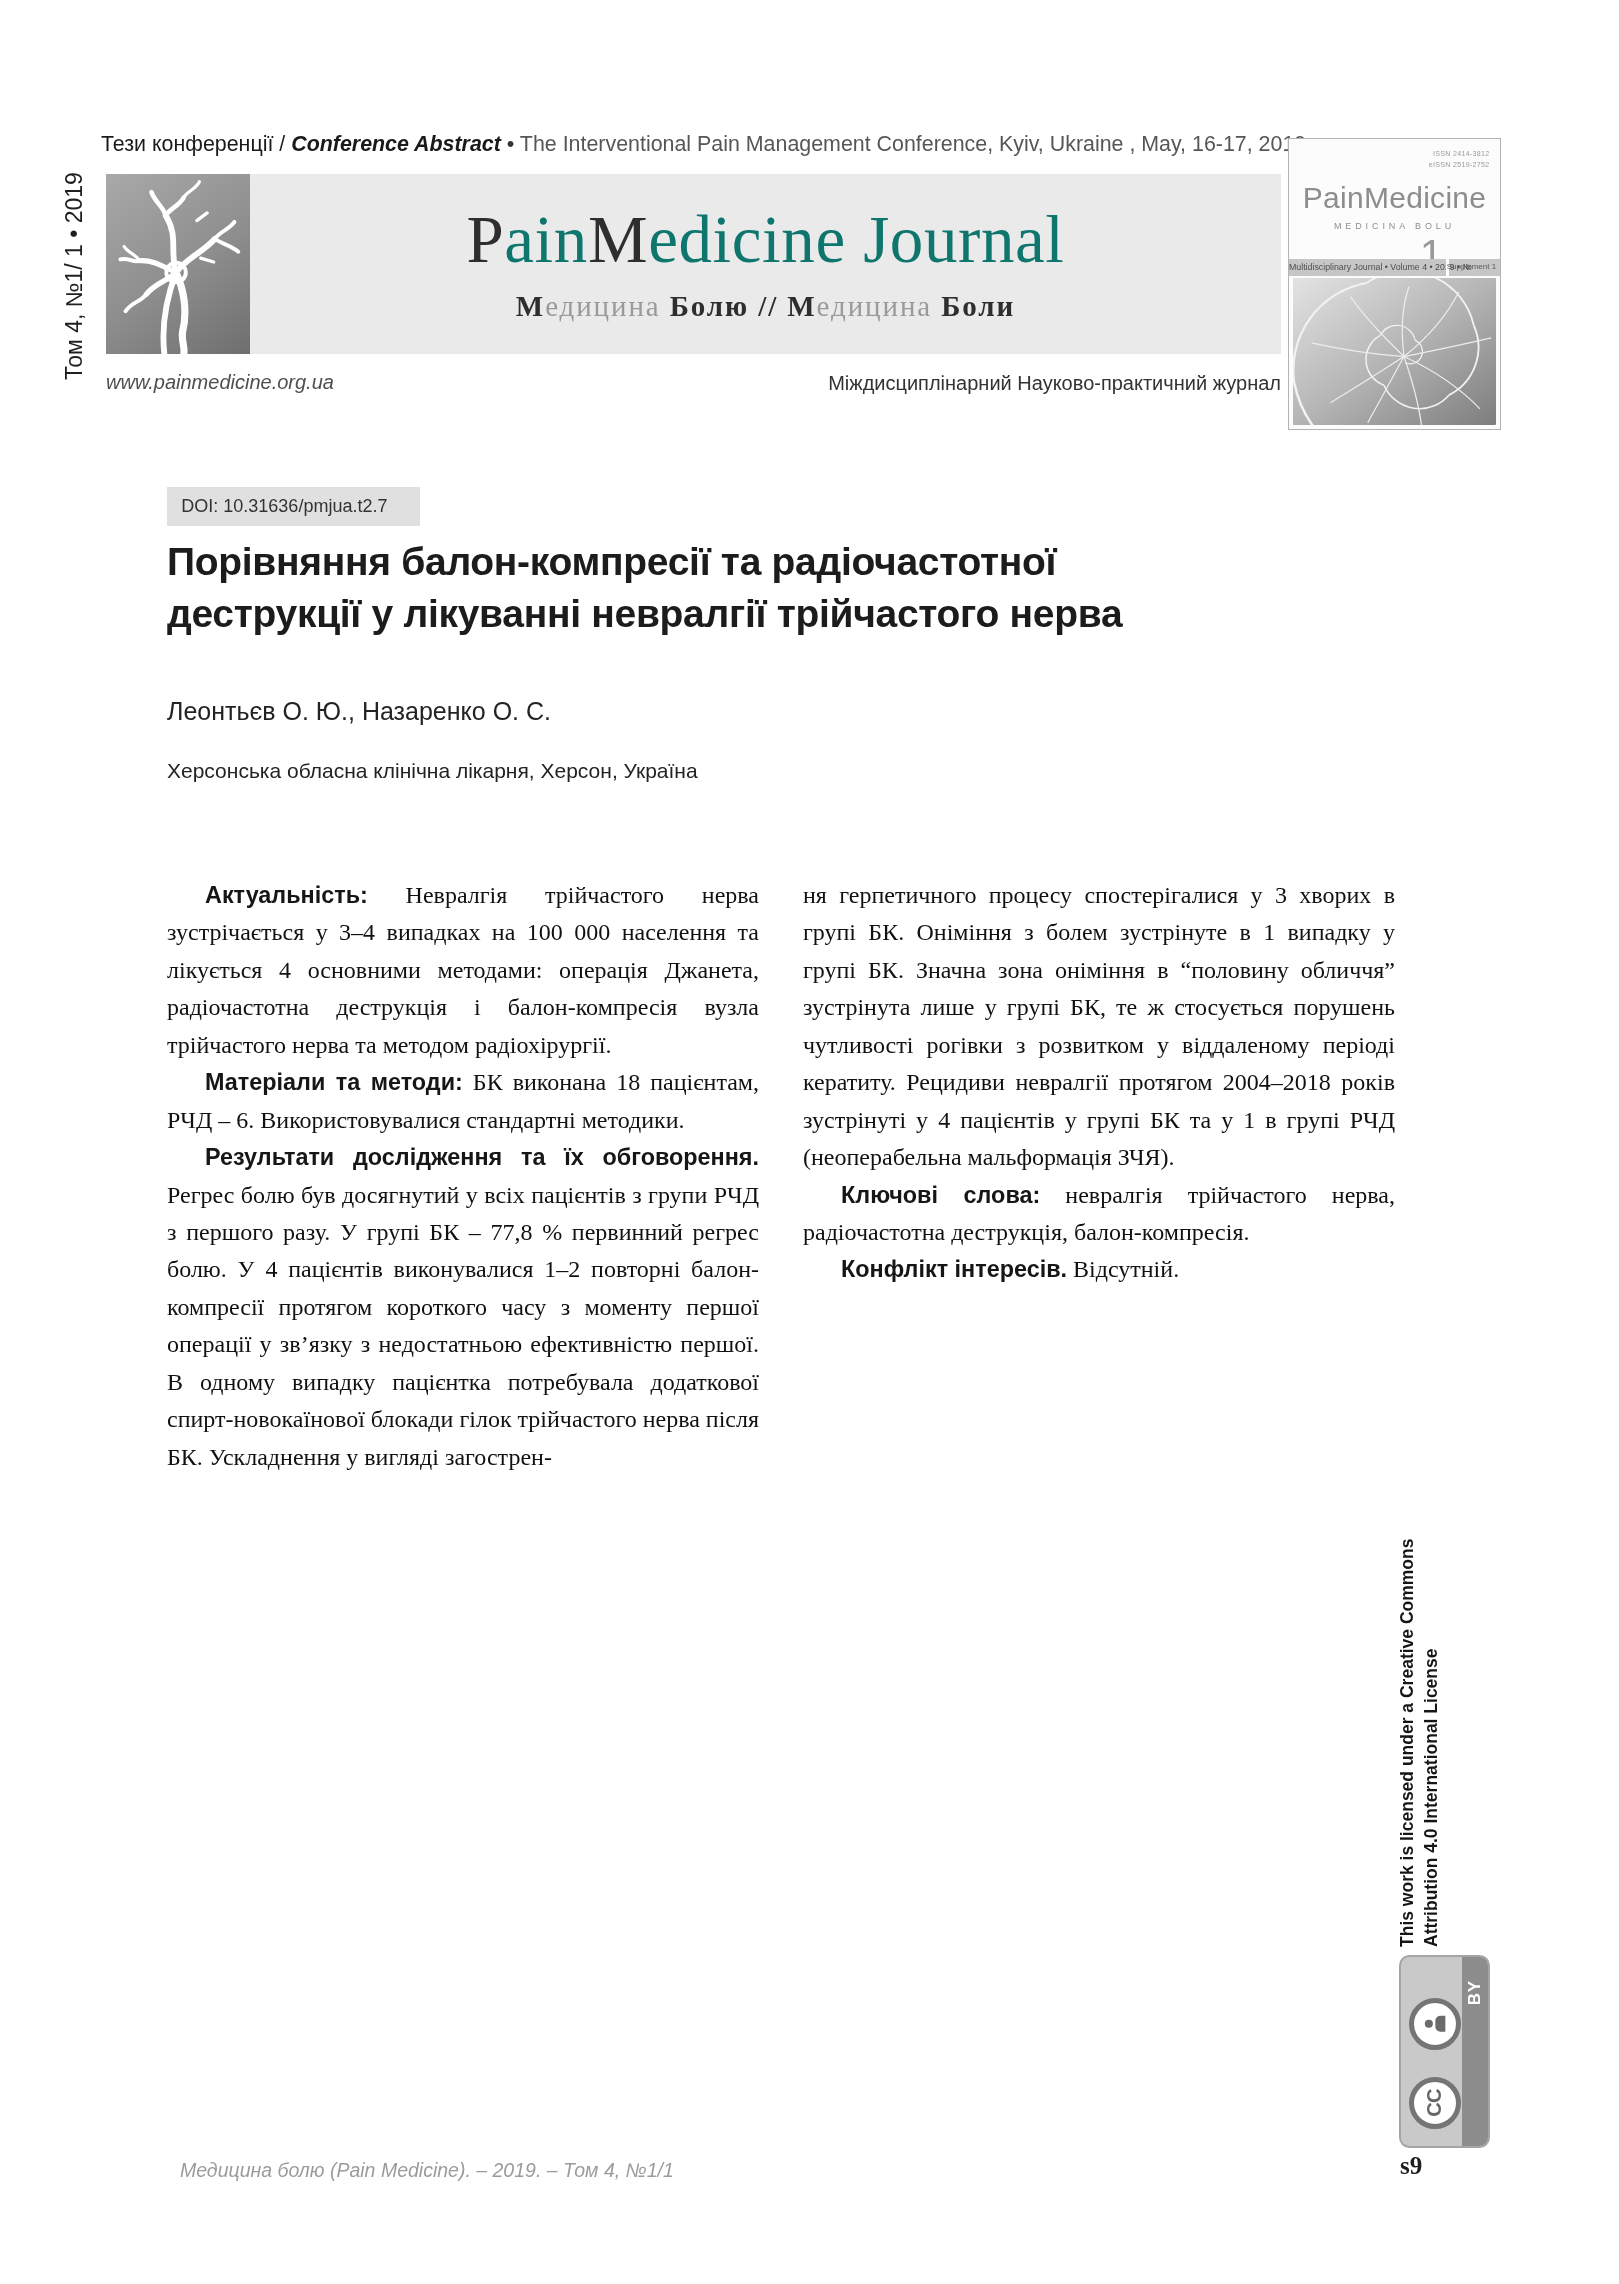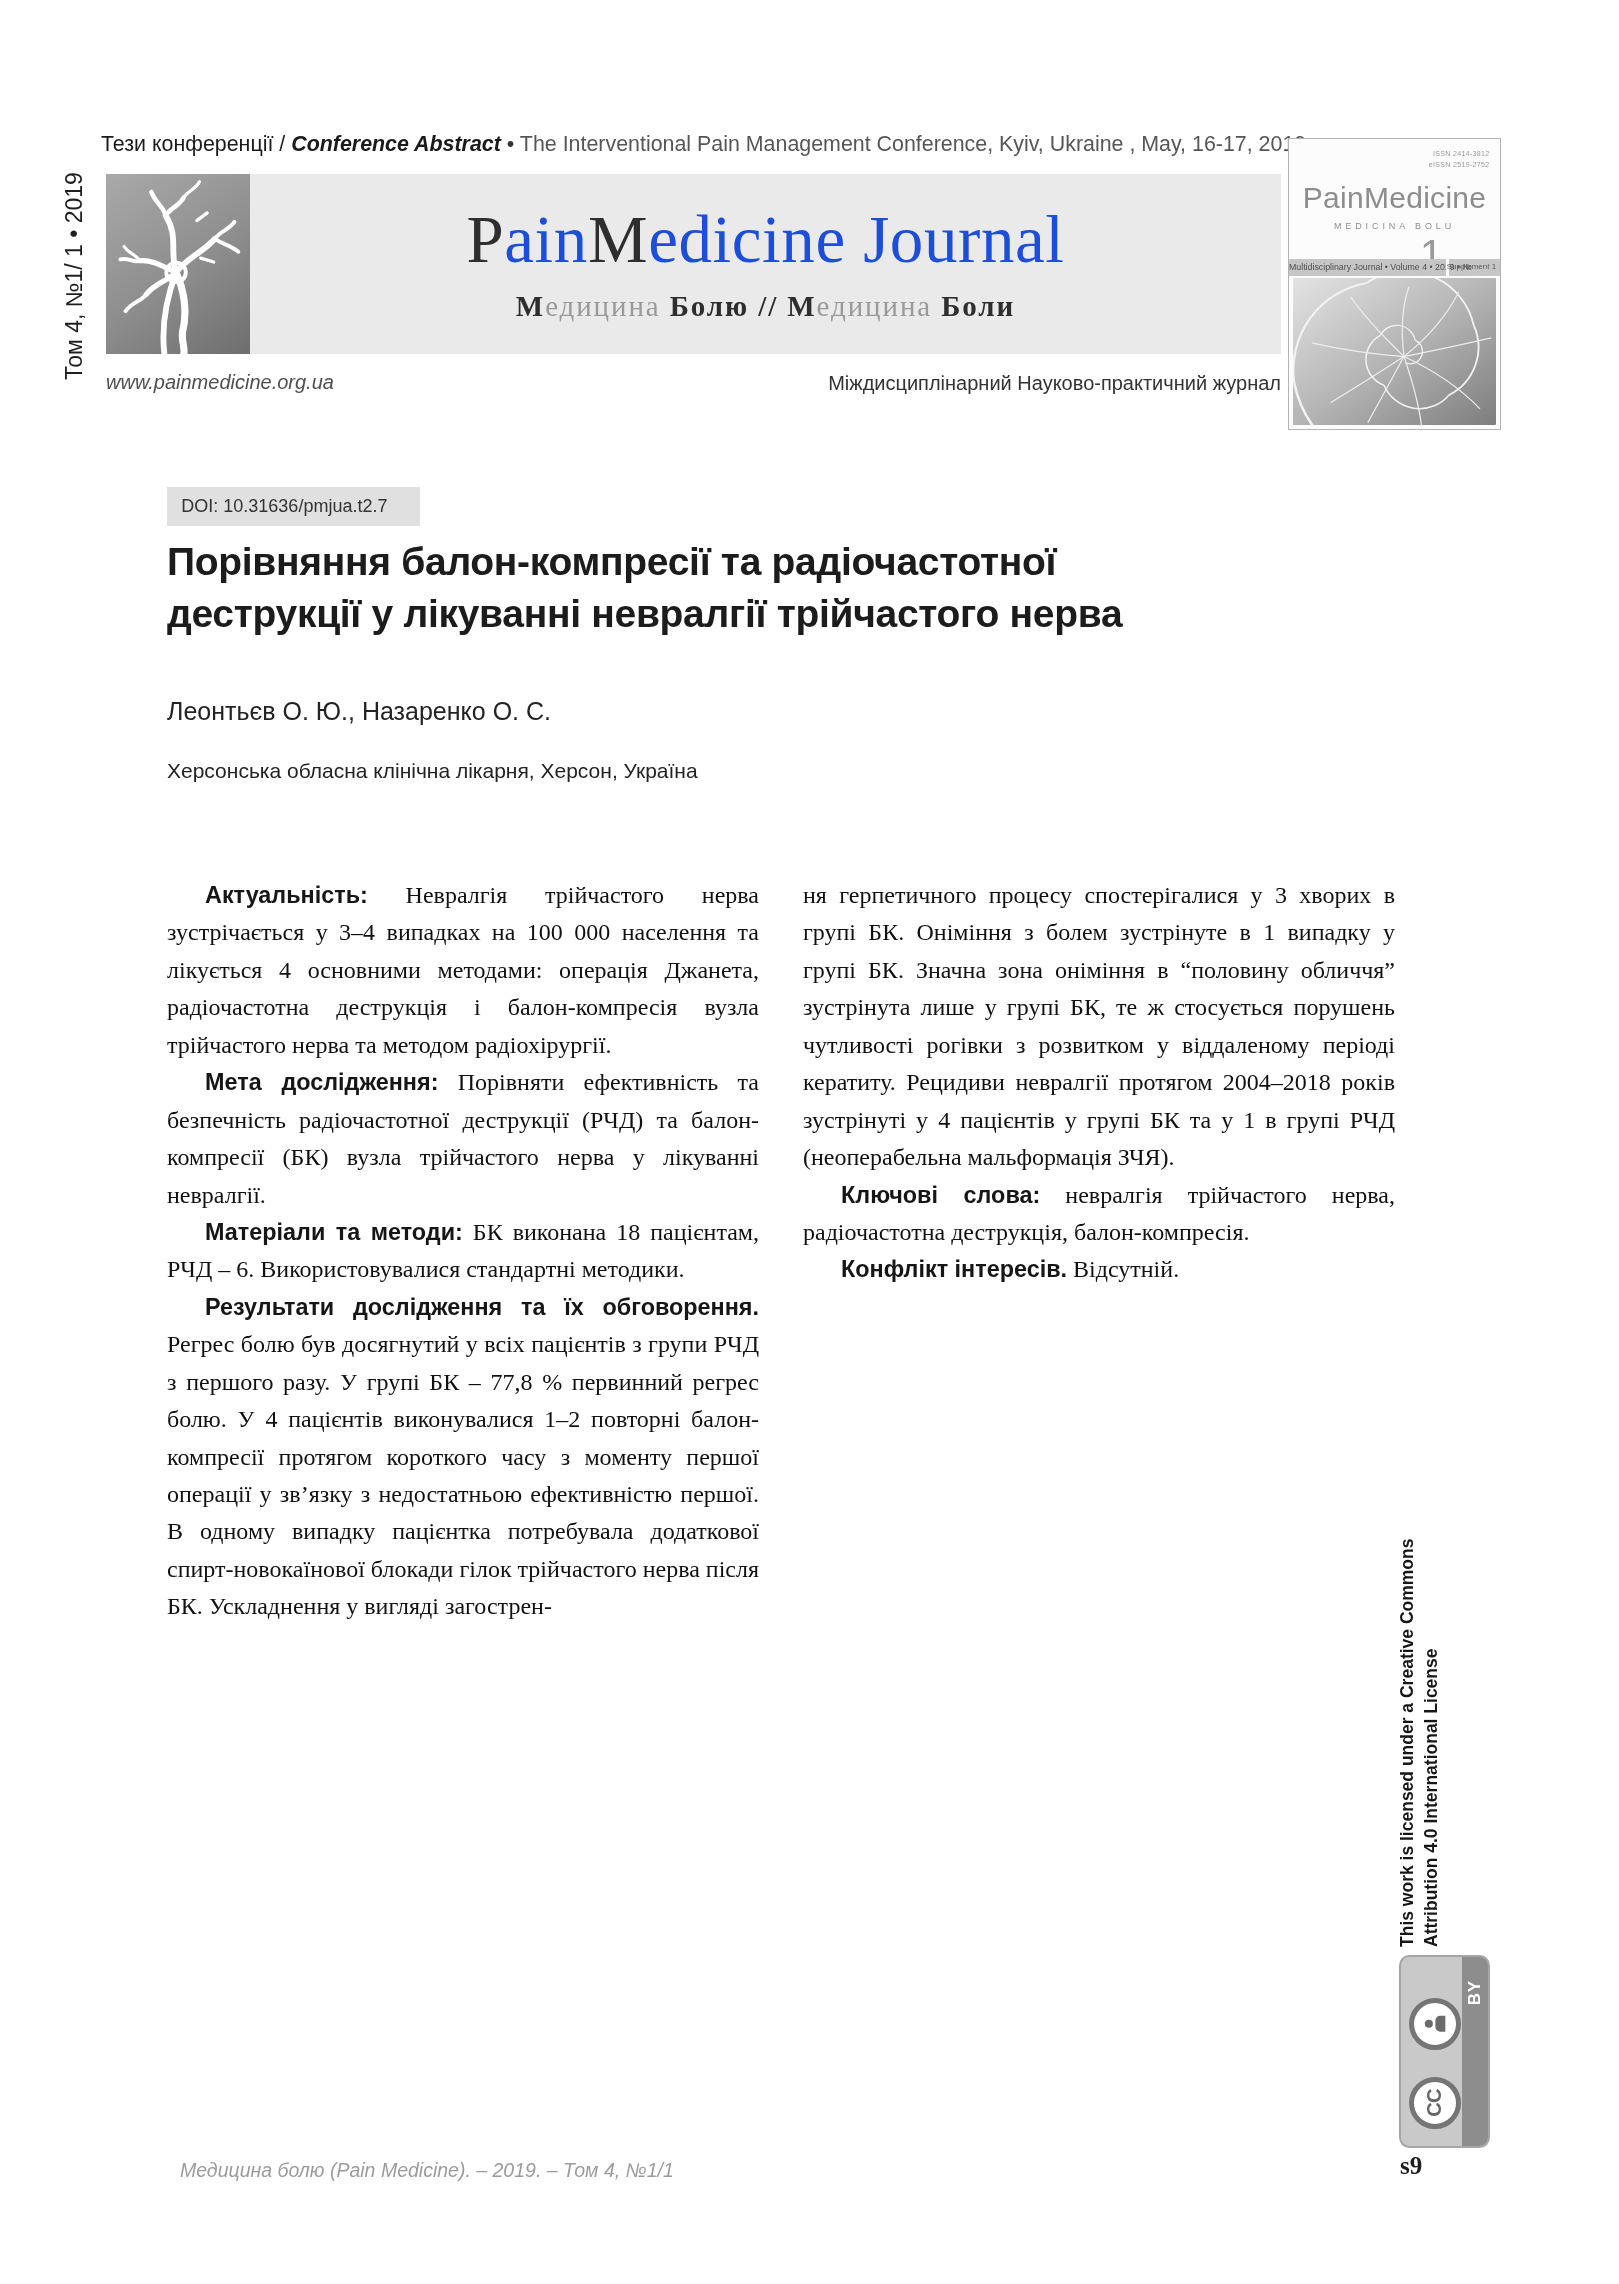--- a/index.html
+++ b/index.html
@@ -42,21 +42,21 @@
   .neuron svg{ width:100%; height:100%; display:block; }
   .brand-wrap{
     position:absolute; left:144px; right:0; top:0; height:100%;
     display:flex; flex-direction:column; align-items:center; justify-content:center;
   }
   .brand{
     font-family:"Liberation Serif","DejaVu Serif",serif;
     font-size:67px; line-height:1; letter-spacing:0.6px; white-space:nowrap;
   }
   .brand .dark{ color:#2e2e2e; }
-  .brand .gray{ color:#1d4ed8; }
+  .brand .gray{ color:#0f766e; }
   .brand-sub{
     margin-top:17px;
     font-family:"Liberation Serif","DejaVu Serif",serif;
     font-size:29px; letter-spacing:1.9px; white-space:nowrap;
   }
   .brand-sub .dark{ color:#2e2e2e; font-weight:700; }
   .brand-sub .gray{ color:#9a9a9a; }
 
   
   .site-url{
@@ -285,21 +285,20 @@
 </div>
 
 <div class="doi">DOI: 10.31636/pmjua.t2.7</div>
 
 <h1 class="art-title">Порівняння балон-компресії та радіочастотної деструкції у лікуванні невралгії трійчастого нерва</h1>
 <div class="art-authors">Леонтьєв О. Ю., Назаренко О. С.</div>
 <div class="art-affil">Херсонська обласна клінічна лікарня, Херсон, Україна</div>
 
 <div class="col col-left">
   <p><b class="lead">Актуальність:</b><span> Невралгія трійчастого нерва зустрічається у 3–4 випадках на 100 000 населення та лікується 4 основними методами: операція Джанета, радіочастотна деструкція і балон-компресія вузла трійчастого нерва та методом радіохірургії.</span></p>
-  <p><b class="lead">Мета дослідження:</b><span> Порівняти ефективність та безпечність радіочастотної деструкції (РЧД) та балон-компресії (БК) вузла трійчастого нерва у лікуванні невралгії.</span></p>
   <p><b class="lead">Матеріали та методи:</b><span> БК виконана 18 пацієнтам, РЧД – 6. Використовувалися стандартні методики.</span></p>
   <p><b class="lead">Результати дослідження та їх обговорення.</b><span> Регрес болю був досягнутий у всіх пацієнтів з групи РЧД з першого разу. У групі БК – 77,8 % первинний регрес болю. У 4 пацієнтів виконувалися 1–2 повторні балон-компресії протягом короткого часу з моменту першої операції у зв’язку з недостатньою ефективністю першої. В одному випадку пацієнтка потребувала додаткової спирт-новокаїнової блокади гілок трійчастого нерва після БК. Ускладнення у вигляді загострен-</span></p>
 </div>
 
 <div class="col col-right">
   <p class="cont"><b class="lead"></b><span>ня герпетичного процесу спостерігалися у 3 хворих в групі БК. Оніміння з болем зустрінуте в 1 випадку у групі БК. Значна зона оніміння в “половину обличчя” зустрінута лише у групі БК, те ж стосується порушень чутливості рогівки з розвитком у віддаленому періоді кератиту. Рецидиви невралгії протягом 2004–2018 років зустрінуті у 4 пацієнтів у групі БК та у 1 в групі РЧД (неоперабельна мальформація ЗЧЯ).</span></p>
   <p><b class="lead">Ключові слова:</b><span> невралгія трійчастого нерва, радіочастотна деструкція, балон-компресія.</span></p>
   <p><b class="lead">Конфлікт інтересів.</b><span> Відсутній.</span></p>
 </div>
 

